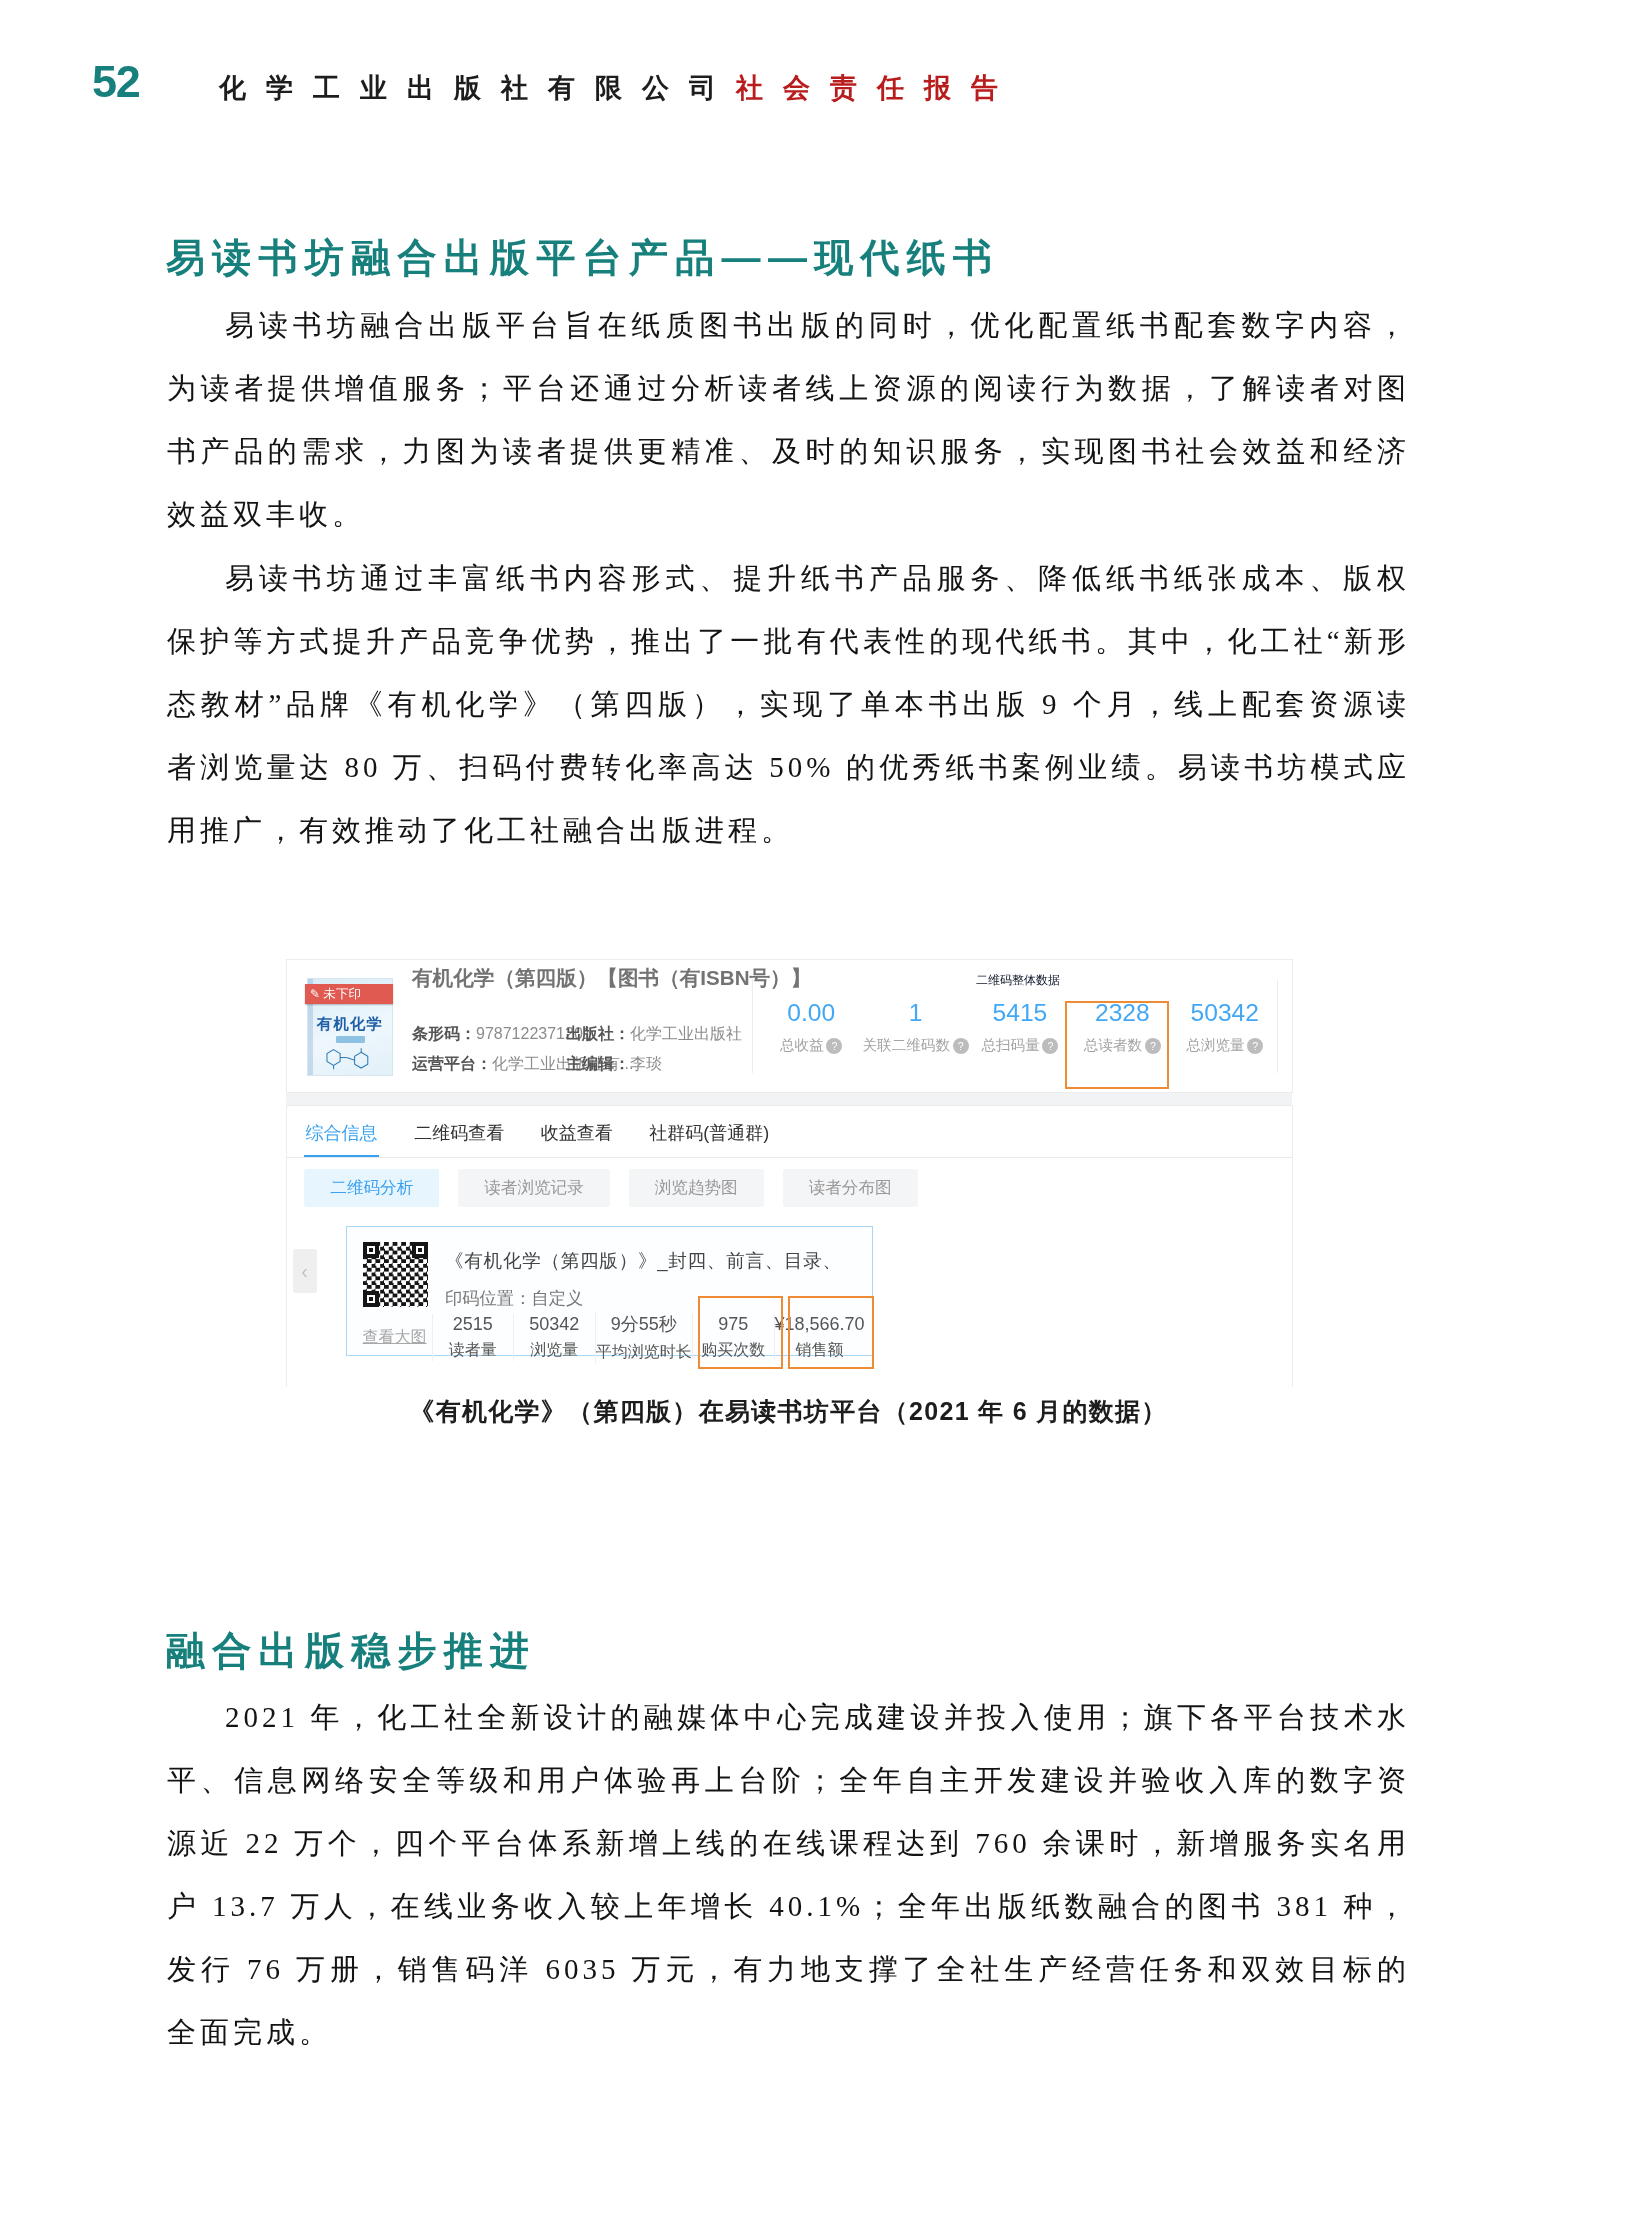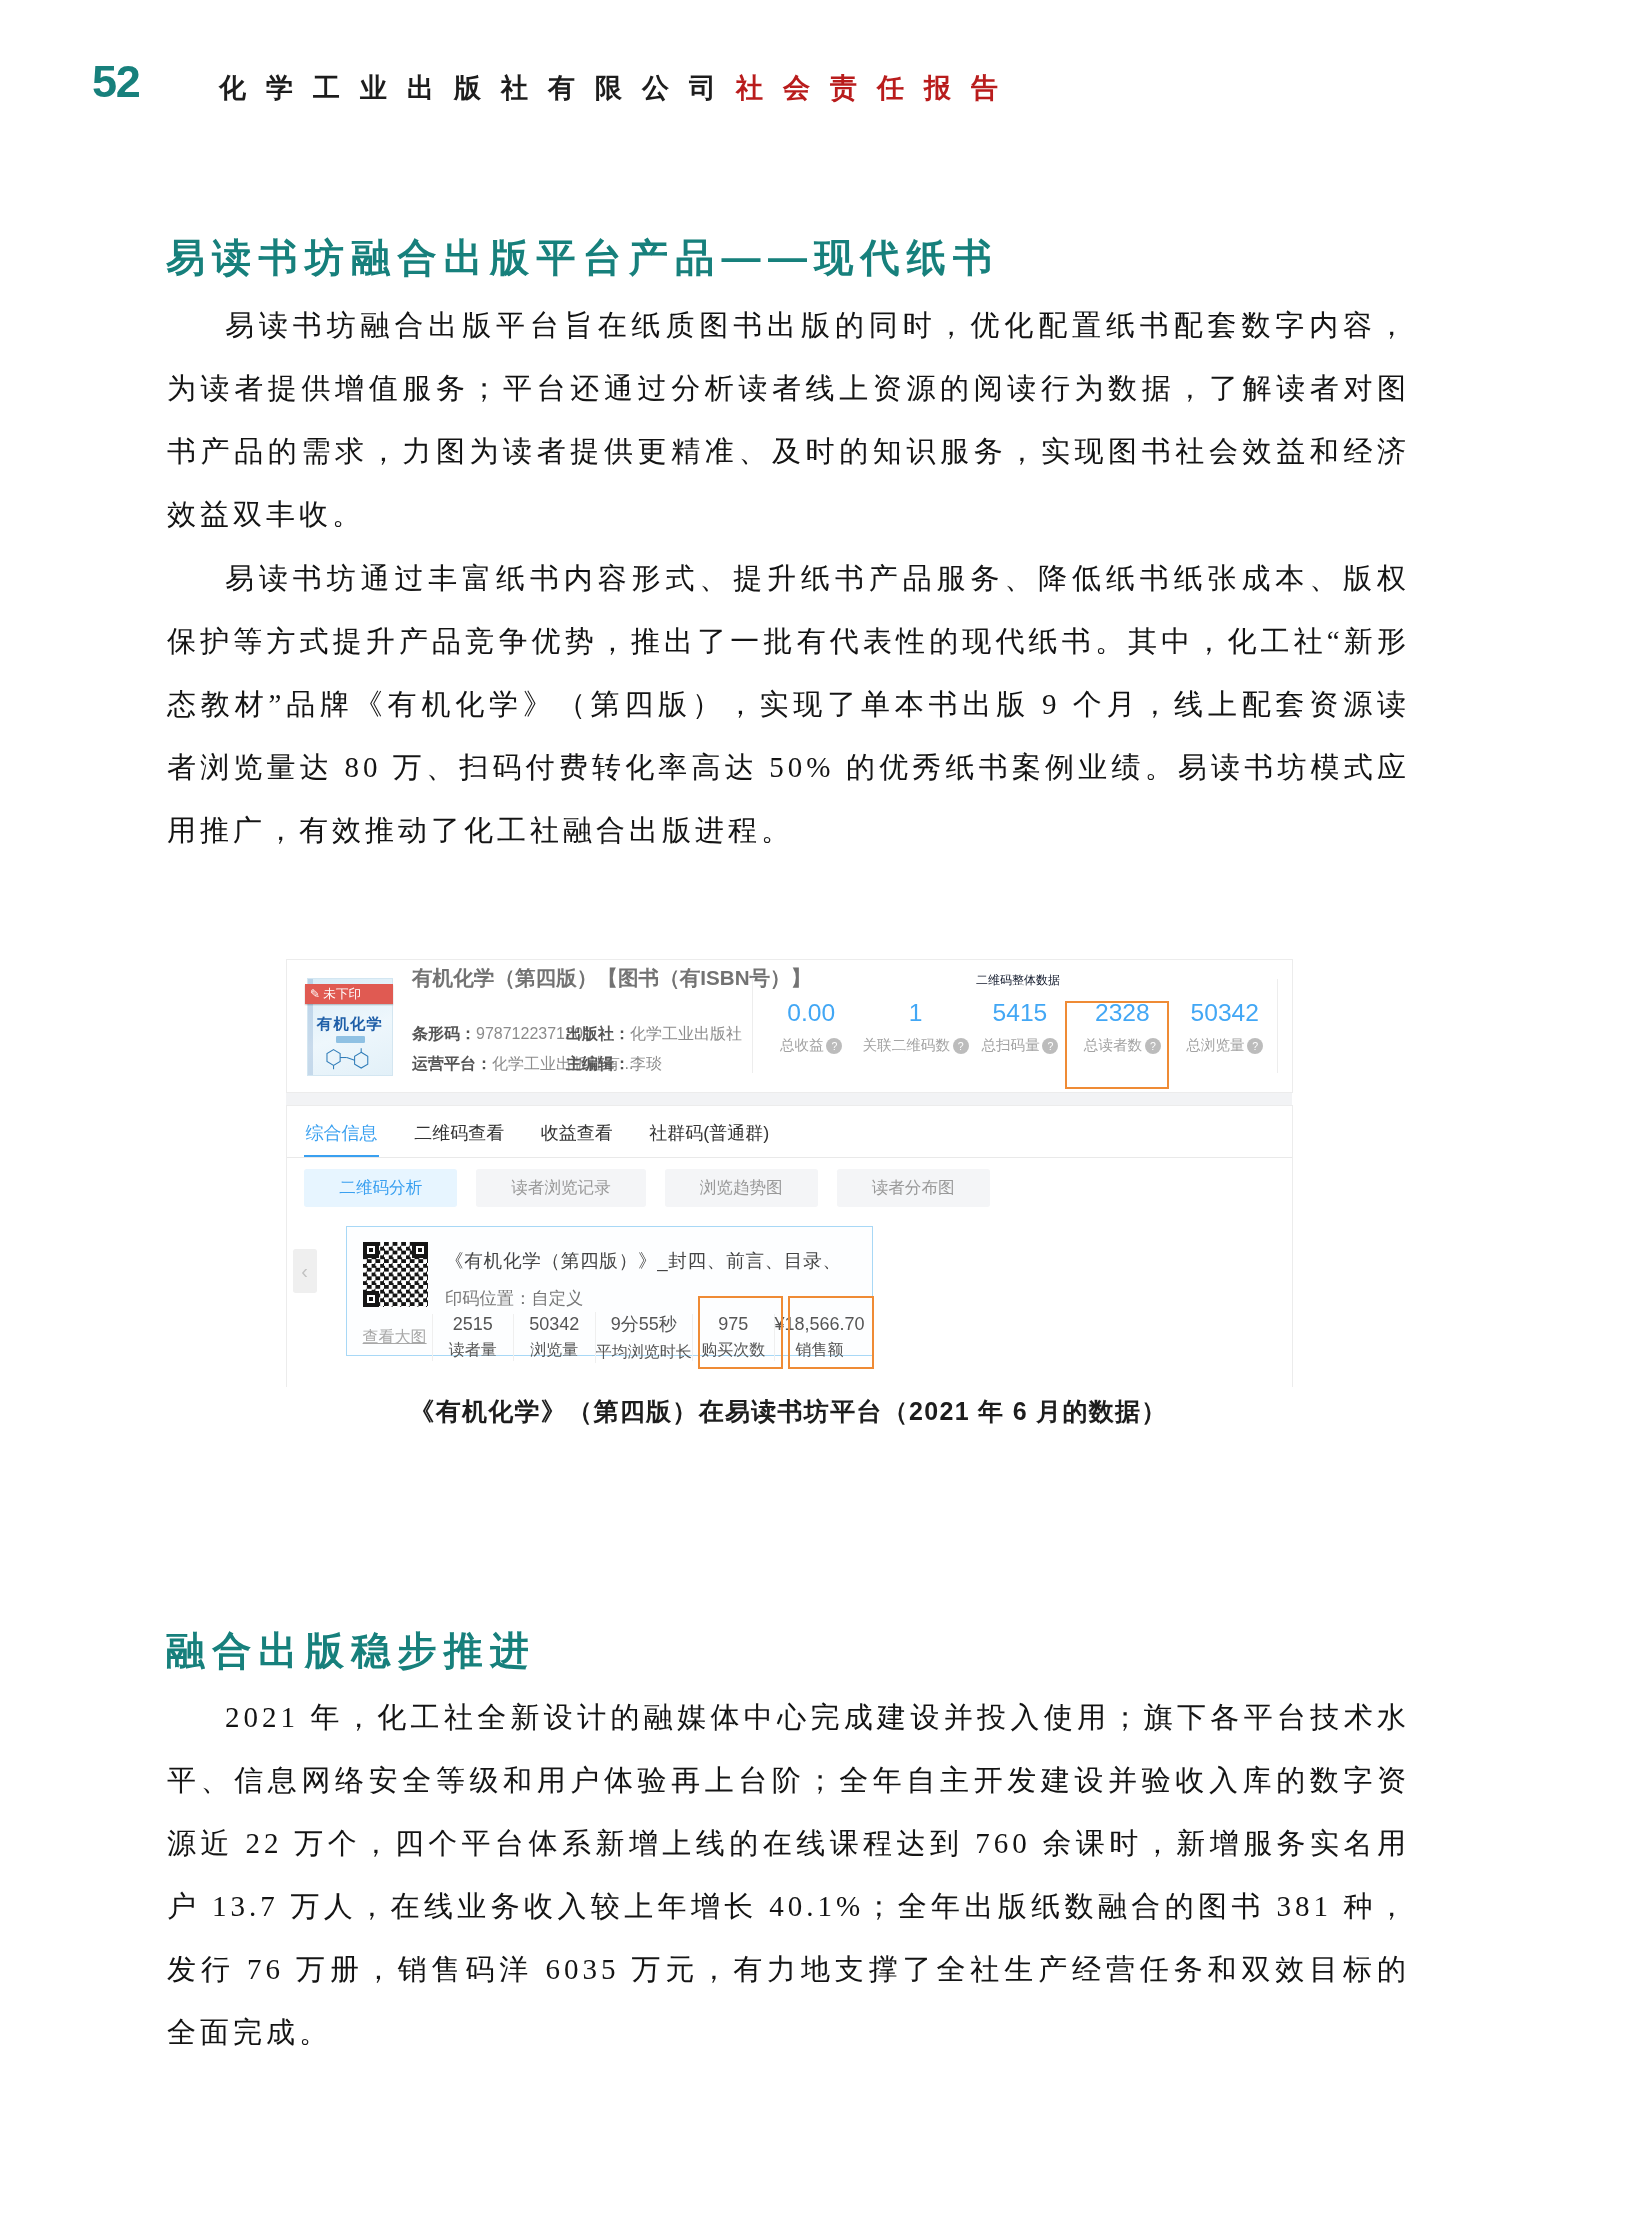--- a/index.html
+++ b/index.html
@@ -63,21 +63,21 @@
          margin-left:2.7px;}
   .hlbox{position:absolute;border:2.7px solid #ef8b35;z-index:4;}
   .hl-readers{left:778px;top:41px;width:100px;height:84px;}
 
   .card2{position:absolute;left:0;top:146px;width:1005px;height:281px;background:#fff;
          border:0.7px solid #ececec;border-bottom:none;}
   .tabs{border-bottom:0.7px solid #e9e9e9;padding-left:17.3px;white-space:nowrap;}
   .tab{display:inline-block;margin-right:31px;padding:14.6px 1.3px 10.6px 1.3px;font-size:18px;color:#333;}
   .tab.active{color:#3aa0f0;border-bottom:2.7px solid #3aa0f0;}
   .subtabs{margin-top:10.6px;padding-left:17.3px;white-space:nowrap;}
-  .sbtn{display:inline-block;margin-right:16px;padding:8px 35px;font-size:16.6px;
+  .sbtn{display:inline-block;margin-right:16px;padding:8px 26px;font-size:16.6px;
         border-radius:2.7px;background:#f4f5f7;color:#999;}
   .sbtn.active{background:#e7f5ff;color:#3aa0f0;}
 
   .prev{position:absolute;left:6.6px;top:290px;width:24px;height:44px;background:#efefef;
         border-radius:2.7px;color:#c2c2c2;font-size:20px;display:flex;align-items:center;
         justify-content:center;}
 
   .qrpanel{position:absolute;left:60px;top:267px;width:527px;height:130px;background:#fdfeff;
            border:1.3px solid #a8d8f6;box-sizing:border-box;padding-left:32px;}
   .qr{position:absolute;left:16px;top:14.6px;width:65px;height:65px;background:

